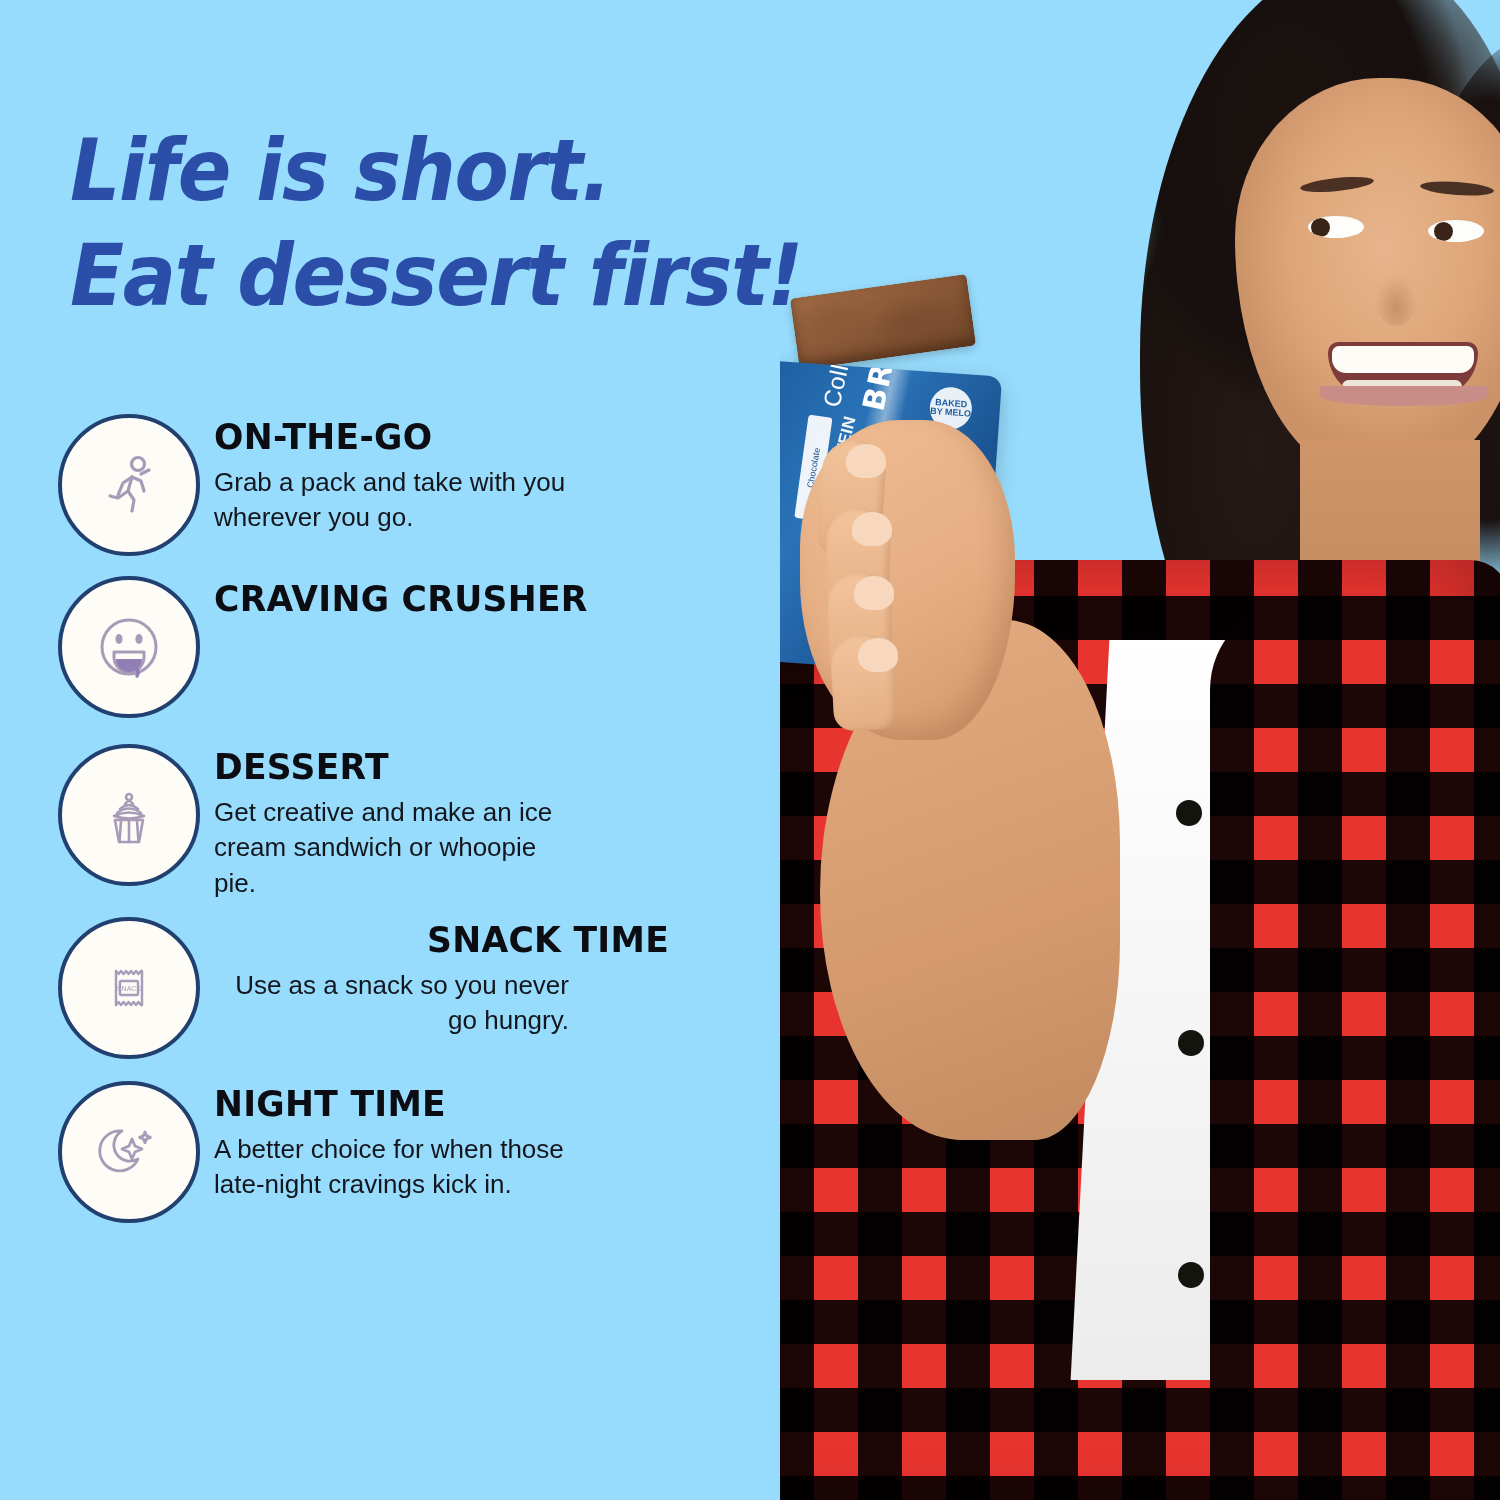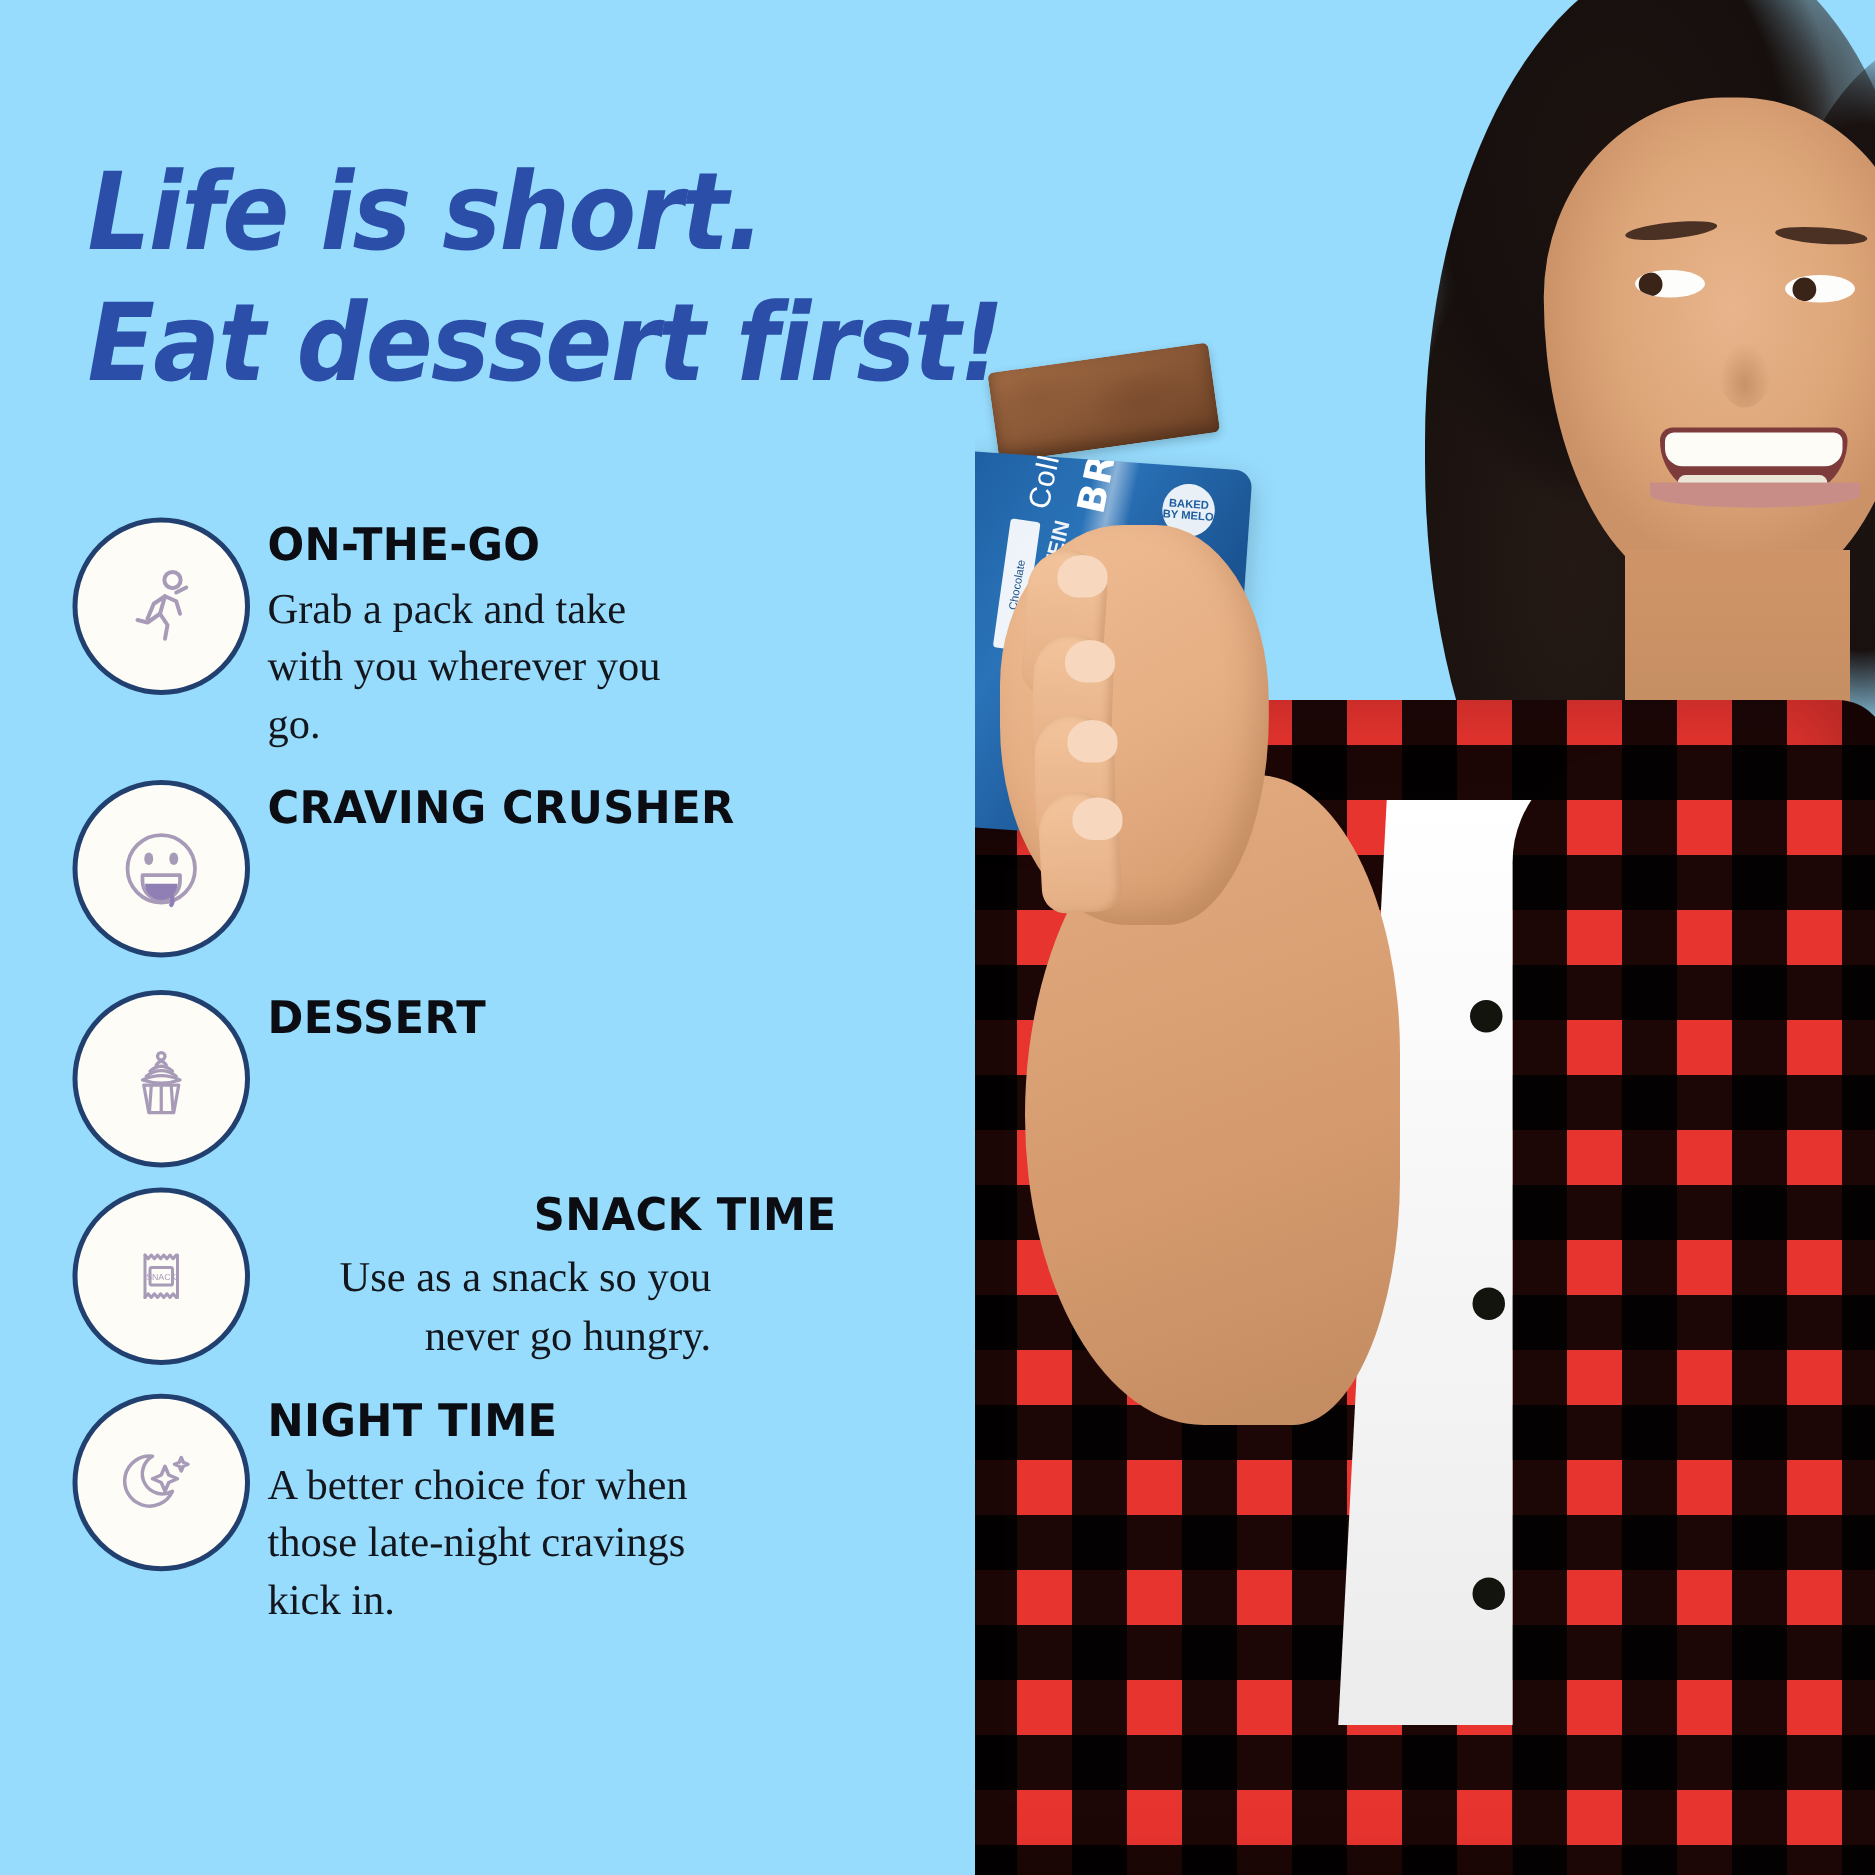--- a/index.html
+++ b/index.html
@@ -63,22 +63,22 @@
     font-size: 36px;
     letter-spacing: 0.3px;
     color: #0b0d12;
     line-height: 1.05;
     margin-bottom: 9px;
     transform: scaleX(0.96);
     transform-origin: left center;
     white-space: nowrap;
   }
   .bullet-desc {
-    font-family: Liberation Serif, serif;
-    font-size: 34px;
+    font-family: Liberation Sans, sans-serif;
+    font-size: 26px;
     line-height: 1.36;
     color: #13161c;
     max-width: 355px;
   }
 
   
   .benefit.b0 { margin-bottom: 20px; }
   .benefit.b1 { margin-bottom: 26px; }
   .benefit.b2 { margin-bottom: 16px; }
   .benefit.b3 { margin-bottom: 22px; text-align: right; }
@@ -490,20 +490,21 @@
           <path d="M27 41 l-1.5 21 M35 41 v21 M43 41 l1.5 21"></path>
           <path d="M20 36 q15 -7 30 0 q-15 5 -30 0 z"></path>
           <path d="M23 33 q12 -9 24 0"></path>
           <path d="M26 29 q9 -8 18 0"></path>
           <path d="M31 24 q4 -6 8 0"></path>
           <circle cx="35" cy="17" r="3"></circle>
         </svg>
       </div>
       <div class="bullet-body">
         <div class="bullet-title">DESSERT</div>
+        <div class="bullet-desc">Get creative and make an ice cream sandwich or whoopie pie.</div>
       </div>
     </div>
 
     <div class="benefit b3">
       <div class="bullet-circle">
         <svg width="70" height="70" viewBox="0 0 70 70" fill="none" stroke="#a89bb8" stroke-width="2.4" stroke-linecap="round" stroke-linejoin="round">
           <path d="M22 18 l2.5 3 l2.5 -3 l2.5 3 l2.5 -3 l2.5 3 l2.5 -3 l2.5 3 l2.5 -3 l2.5 3 l2.5 -3"></path>
           <path d="M22 52 l2.5 -3 l2.5 3 l2.5 -3 l2.5 3 l2.5 -3 l2.5 3 l2.5 -3 l2.5 3 l2.5 -3 l2.5 3"></path>
           <path d="M22 18 v34 M48 18 v34"></path>
           <rect x="26" y="28" width="18" height="14" rx="1.5"></rect>

